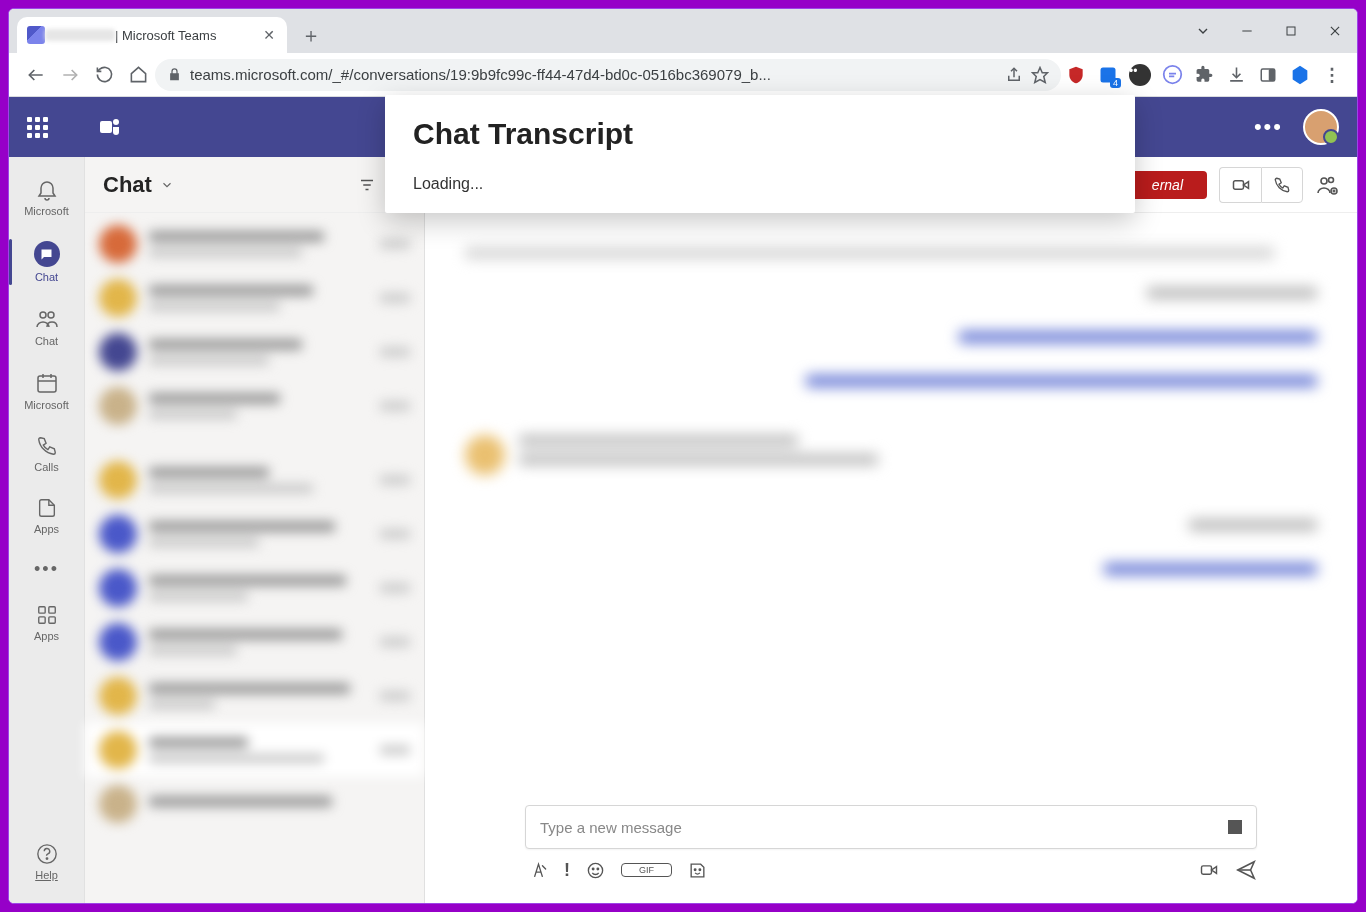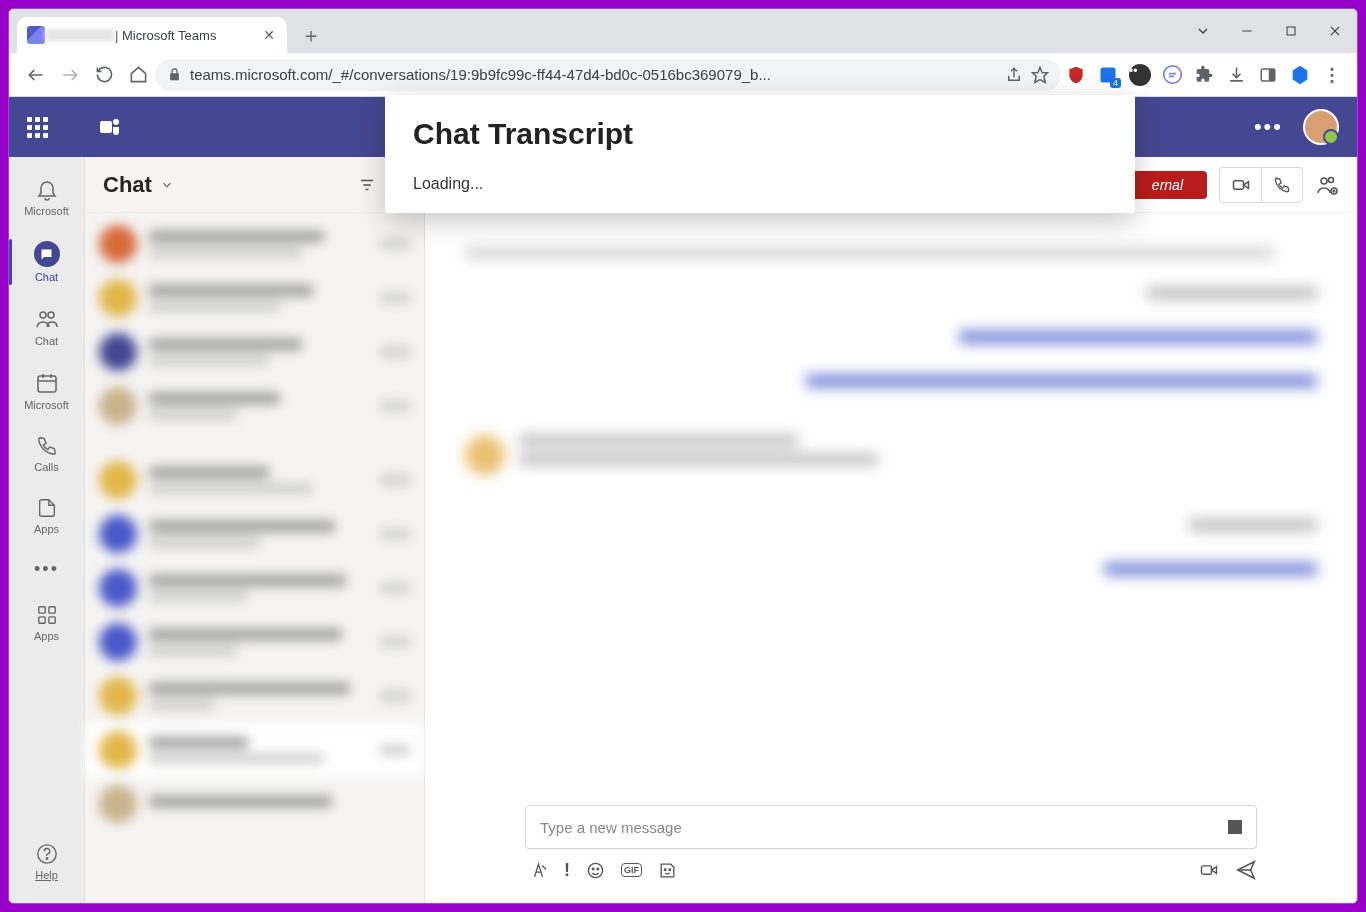--- a/index.html
+++ b/index.html
@@ -175,21 +175,21 @@
   .msg-av { width:40px; height:40px; border-radius:50%; background:#eac070; }
   .msg-text { flex:1; }
   .msg-text div { height:11px; background:#bbb; border-radius:3px; margin-bottom:8px; }
 
   .composer-wrap { padding: 0 100px 22px 100px; }
   .composer { height:44px; border:1px solid #d6d6d6; border-radius:4px; display:flex; align-items:center; padding:0 14px; color:#888; font-size:15px; box-shadow:0 1px 2px rgba(0,0,0,0.05); background:#fff;}
   .composer .flex { flex:1; }
   .composer-stop { width:14px; height:14px; background:#555;}
   .composer-actions { display:flex; align-items:center; gap:16px; margin-top:10px; color:#555; font-size:18px; padding-left:4px;}
   .composer-actions .flex { flex:1; }
-  .gif-ic, .stk-ic { border:1.5px solid #555; border-radius:4px; font-size:9px; padding:1px 2px; font-weight:bold; }
+  .gif-ic, .stk-ic { border:1.5px solid #555; border-radius:4px; font-size:9px; padding:1px 17px; font-weight:normal; }
 
   
   .popup {
     position: absolute;
     top: 86px;
     left: 376px;
     width: 750px;
     background: #fff;
     box-shadow: 0 8px 28px rgba(0,0,0,0.22);
     border-radius: 2px;

